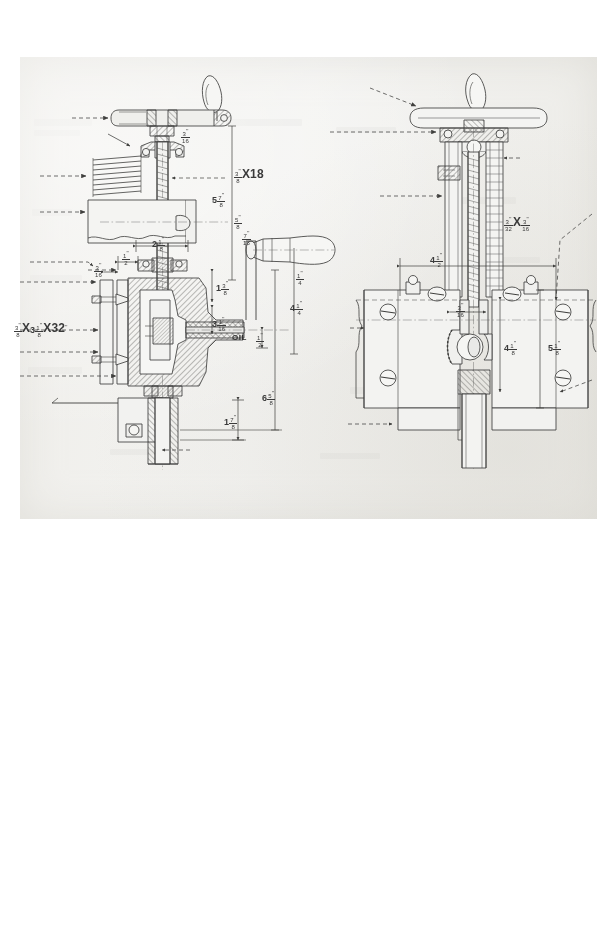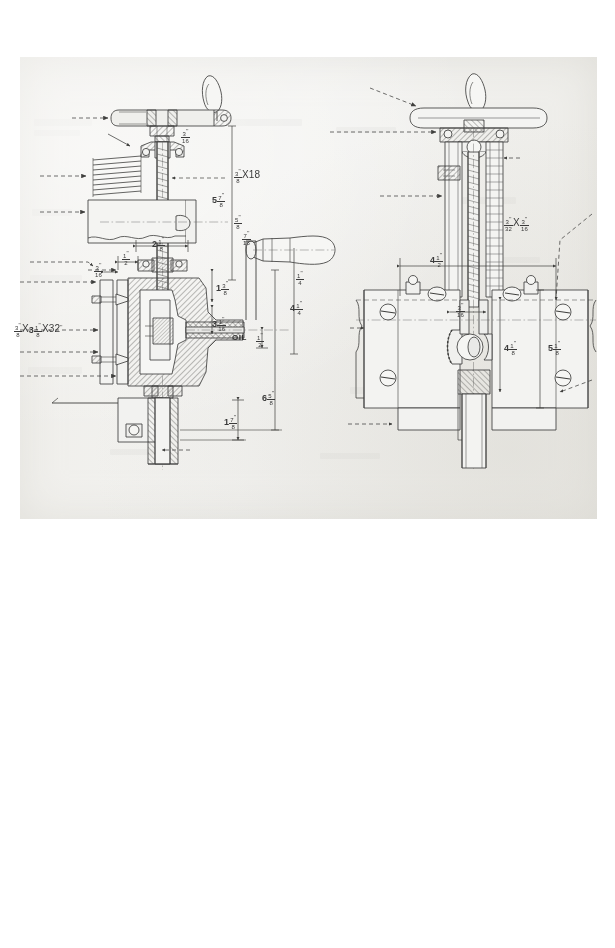--- a/index.html
+++ b/index.html
@@ -26,21 +26,21 @@
 
   .dimlabel{position:absolute;color:#3a3a3a;font-size:7px;line-height:1;
             font-family:"Liberation Sans",sans-serif;white-space:nowrap;
             letter-spacing:.2px;}
   .dimlabel .whole{font-size:9px;vertical-align:-1px;font-weight:bold;}
   .frac{display:inline-block;vertical-align:middle;text-align:center;
         font-size:6px;line-height:1.05;position:relative;top:0px;}
   .frac .num{display:block;border-bottom:1px solid #3a3a3a;padding:0 1px;}
   .frac .den{display:block;padding:0 1px;}
   .mk{font-size:6px;vertical-align:super;}
-  .plain{font-size:10px;font-weight:normal;}
+  .plain{font-size:12px;font-weight:bold;}
   .oil{position:absolute;font-size:8px;font-weight:bold;color:#2e2e2e;letter-spacing:.5px;padding-left:16px;}
 </style>
 </head>
 <body>
 
 <div id="sheet">
 
   <div id="scan">
 
     <div class="ghost" style="left:14px;top:62px;width:58px;height:7px;"></div>

